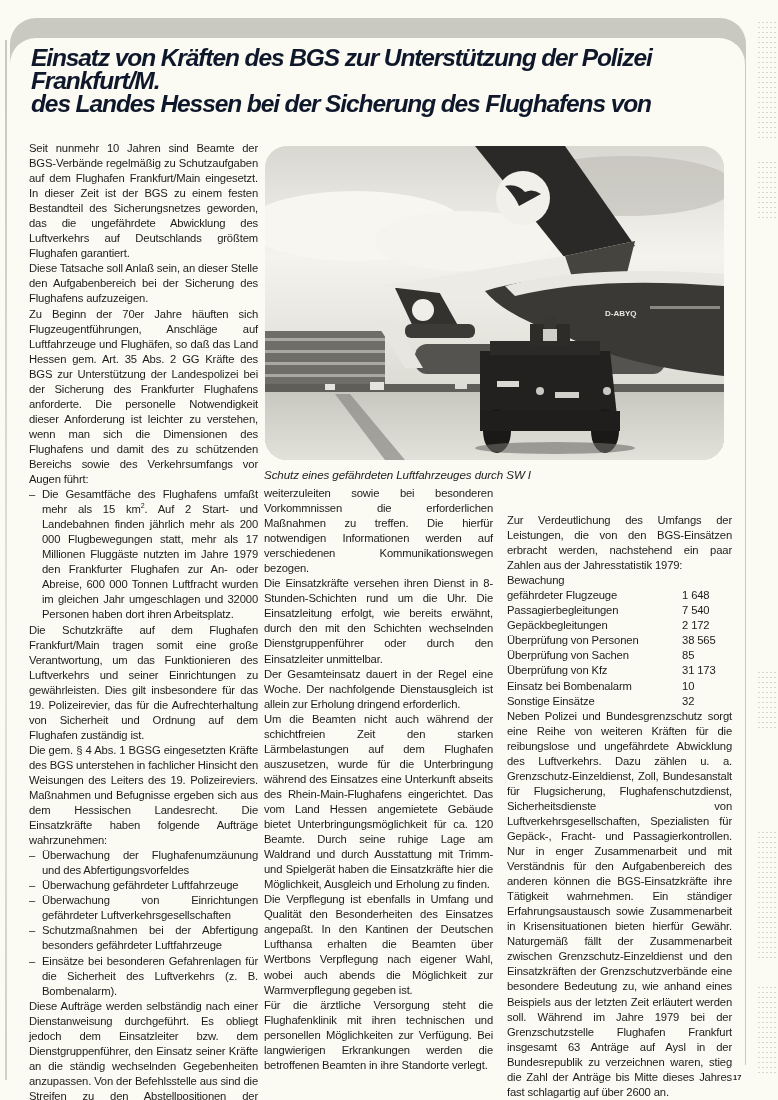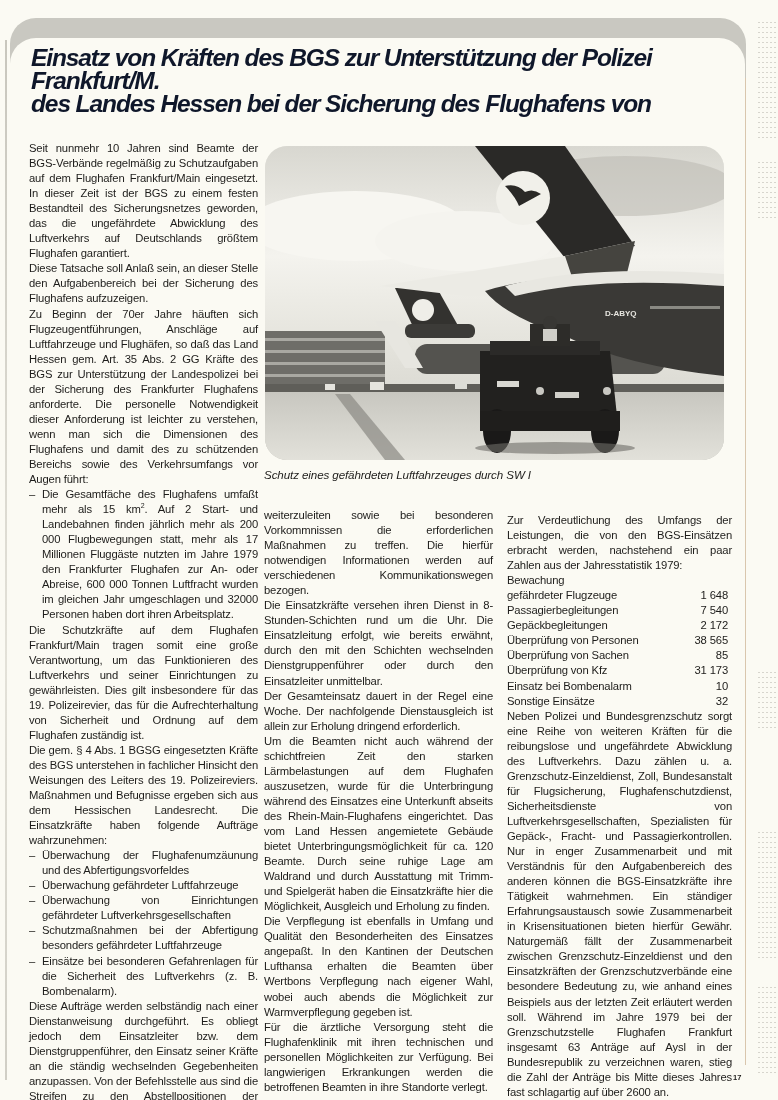--- a/index.html
+++ b/index.html
@@ -41,38 +41,38 @@
     color: #0f172a;
   }
   .col {
     position: absolute;
     font-size: 11.25px; line-height: 15.05px; letter-spacing: -0.15px;
     text-align: justify;
     hyphens: manual;
   }
   .col p { text-align: justify; text-align-last: left; }
   .col1 { left: 29px; top: 141px; width: 229px; }
-  .col2 { left: 264px; top: 508px; width: 229px; }
+  .col2 { left: 264px; top: 486px; width: 229px; }
   .col3 { left: 507px; top: 513px; width: 225px; }
   .dash-list { list-style: none; }
   .dash-list li { position: relative; padding-left: 13px; text-align: justify; text-align-last: left; }
   .dash-list li::before { content: "–"; position: absolute; left: 0; top: 0; }
   .photo {
     position: absolute; left: 265px; top: 146px; width: 459px; height: 314px;
     border-radius: 22px 22px 22px 22px;
     overflow: hidden;
     background: linear-gradient(180deg, #e9e8e1 0%, #f3f2ec 45%, #dcdbd4 60%, #d0cfc8 100%);
   }
   .caption {
     position: absolute; left: 264px; top: 468px; width: 470px;
     font-style: italic; font-size: 11.6px; letter-spacing: -0.1px;
   }
   .stats { width: 100%; border-collapse: collapse; }
   .stats td { padding: 0; font-size: 11.25px; line-height: 15.05px; white-space: nowrap; }
-  .stats td.num { text-align: right; padding-right: 4px; }
+  .stats td.num { padding-right: 4px; }
   .page-number {
     position: absolute; left: 733px; top: 1073px; font-size: 7.5px; font-weight: bold;
   }
   sup { font-size: 7px; line-height: 0; }
 </style>
 </head>
 <body>
 
 <div class="page-edge-left"></div>
 <div class="page-edge-right"></div>

